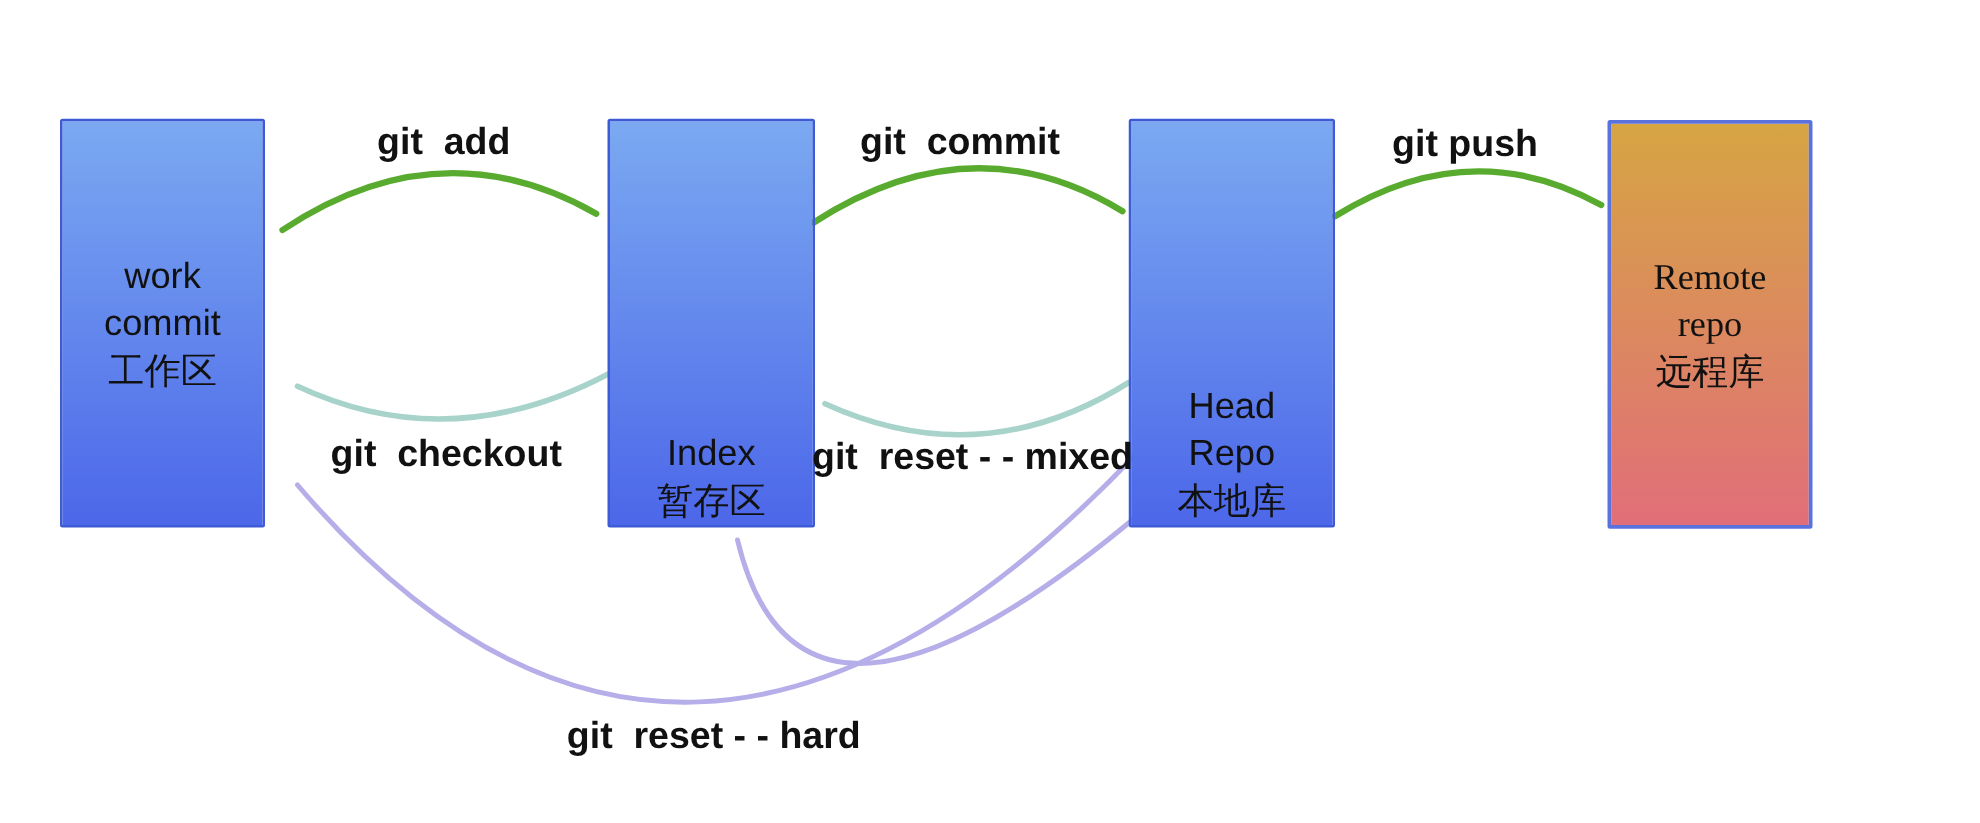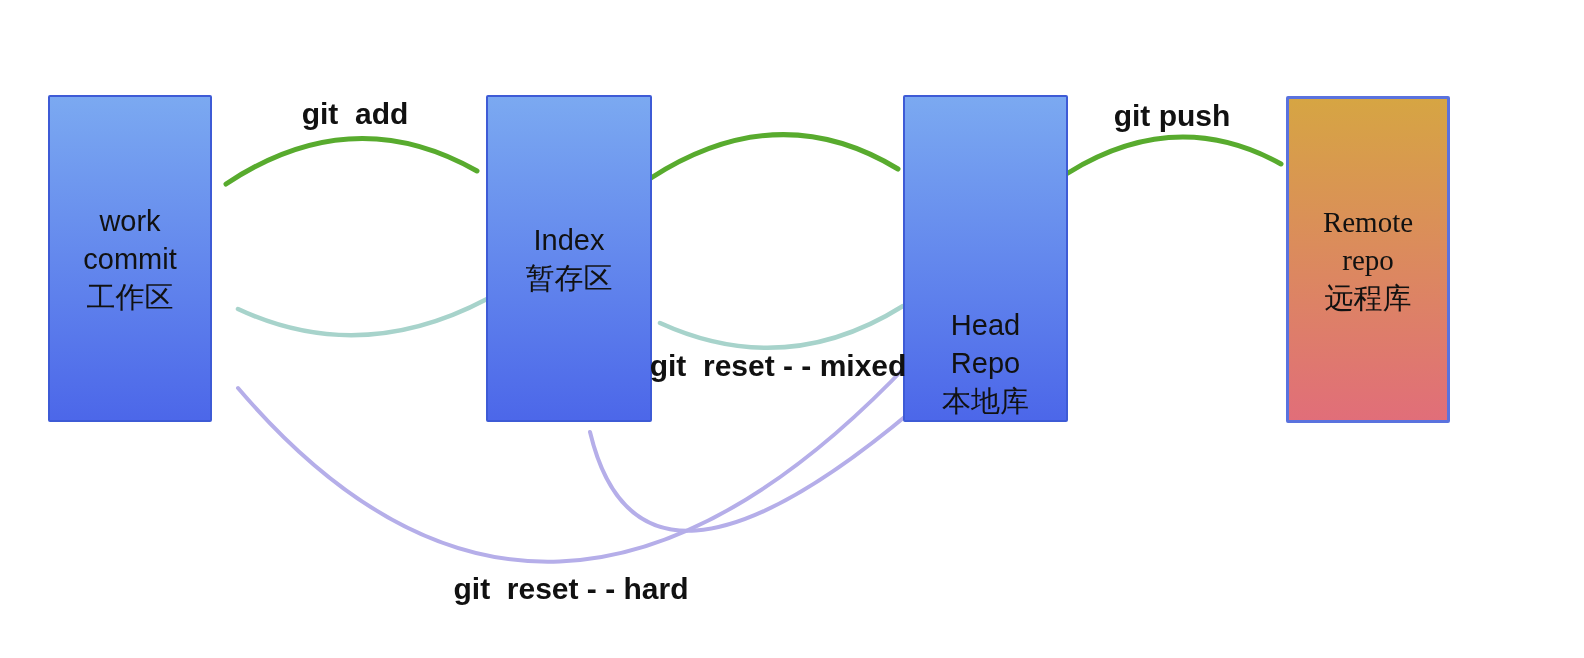--- a/index.html
+++ b/index.html
@@ -65,35 +65,37 @@
       <path class="w4" d="M913,410 Q640,640 590,432" marker-end="url(#mk-purple)" stroke="#B5AEE9"></path>
     </g>
   </svg>
 
   <div class="box" style="left: 48px; top: 95px; width: 160px; height: 323px; --g1: #7BA9F1; --g2: #4C67E9; --bc: #3E5BD6;">
     <span>work</span>
     <span>commit</span>
     <span>工作区</span>
   </div>
 
-  <div class="box" style="left: 486px; top: 95px; width: 162px; height: 323px; --g1: #7BA9F1; --g2: #4C67E9; --bc: #3E5BD6;">
+  <div class="box" style="left: 486px; top: 95px; width: 162px; height: 323px; justify-content: flex-end; --g1: #7BA9F1; --g2: #4C67E9; --bc: #3E5BD6;">
     <span>Index</span>
     <span>暂存区</span>
   </div>
 
   <div class="box" style="left: 903px; top: 95px; width: 161px; height: 323px; justify-content: flex-end; --g1: #7BA9F1; --g2: #4C67E9; --bc: #3E5BD6;">
     <span>Head</span>
     <span>Repo</span>
     <span>本地库</span>
   </div>
 
   <div class="box remote" style="left: 1286px; top: 96px; width: 158px; height: 321px; --g1: #D6A543; --g2: #E16E79; --bc: #5A72DE;">
     <span>Remote</span>
     <span>repo</span>
     <span>远程库</span>
   </div>
 
   <div class="lbl" style="left:355px;top:97px">git  add</div>
+  <div class="lbl" style="left:768px;top:97px">git  commit</div>
   <div class="lbl" style="left:1172px;top:99px">git push</div>
+  <div class="lbl" style="left:357px;top:347px">git  checkout</div>
   <div class="lbl" style="left:571px;top:572px">git  reset - - hard</div>
   <div class="lbl" style="left:778px;top:349px">git  reset - - mixed</div>
 
 </div>
 
 </body></html>

